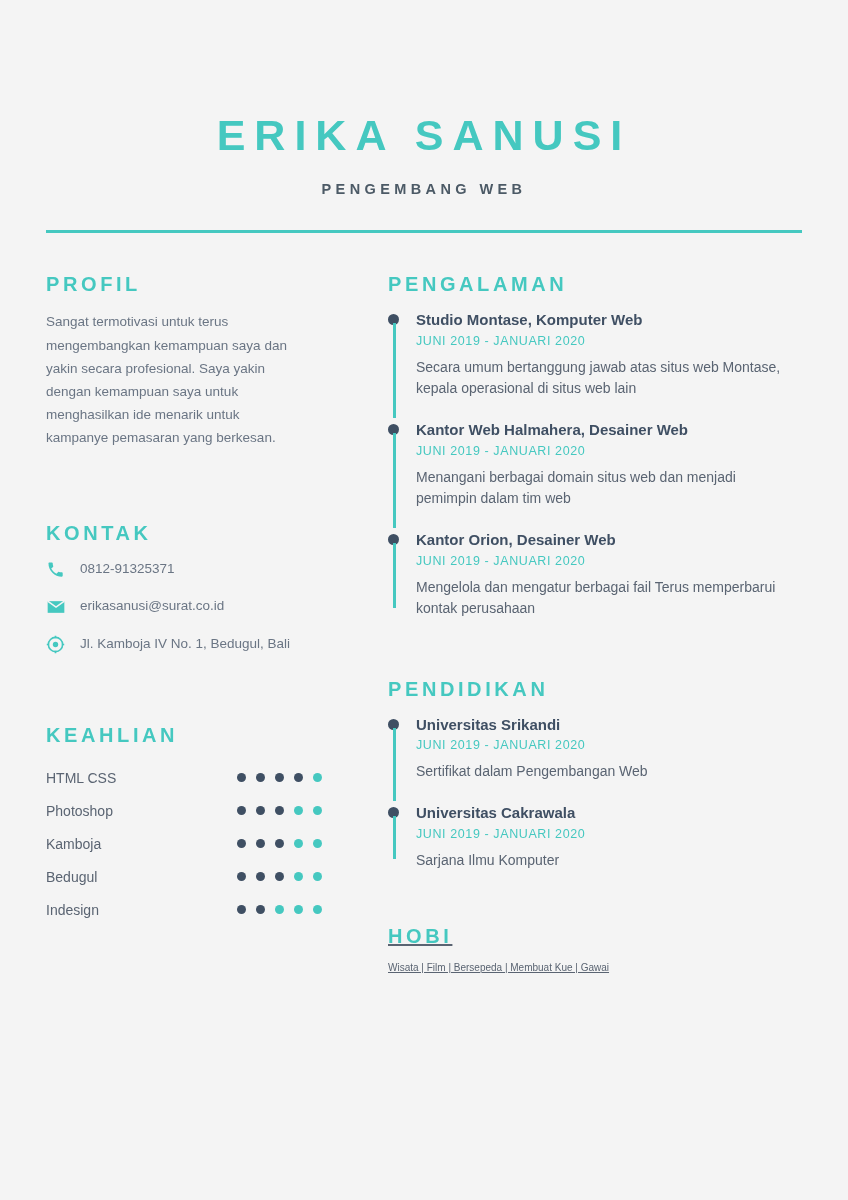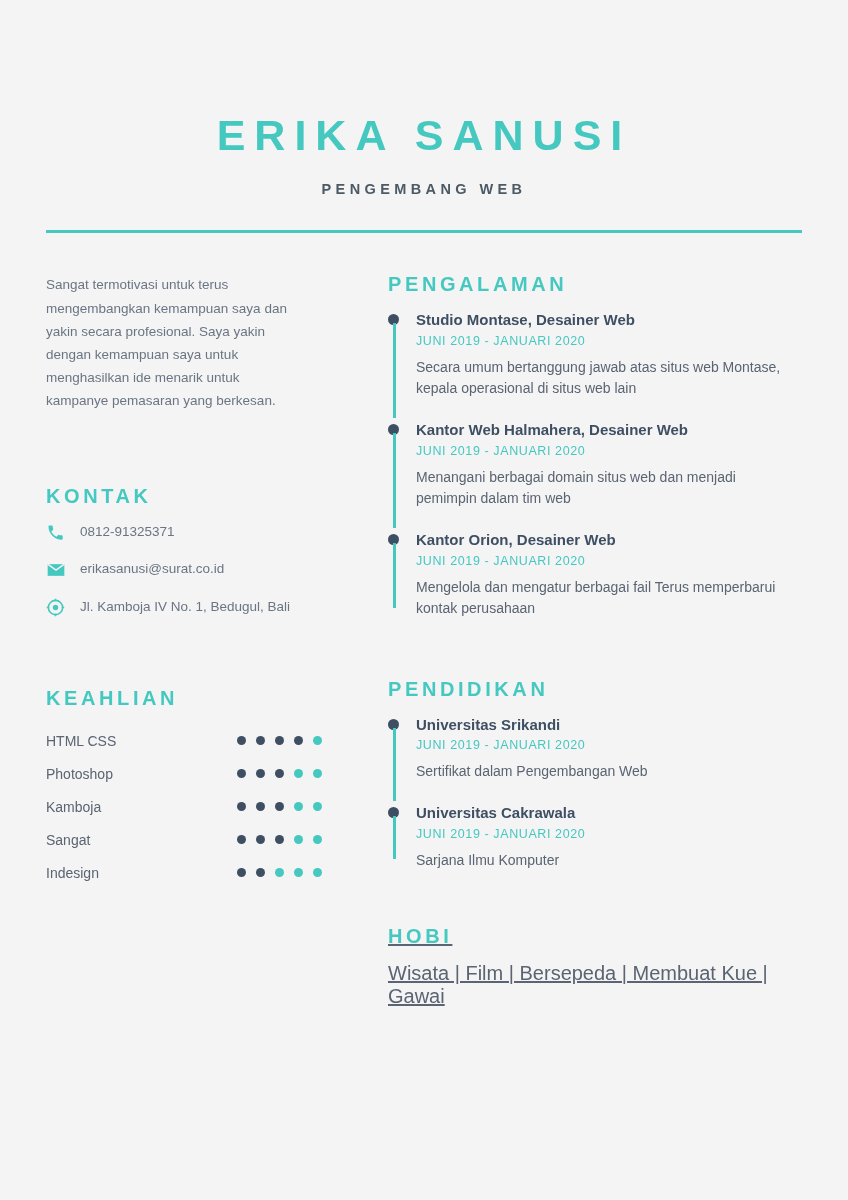--- a/index.html
+++ b/index.html
@@ -189,21 +189,21 @@
   }
   .entry-desc {
     margin-top: 9px;
     font-size: 14px;
     line-height: 1.55;
     color: #5a6472;
     max-width: 380px;
   }
 
   .hobby-text {
-    font-size: 20px;
+    font-size: 10px;
     color: #5a6472;
     margin-top: 4px;
   }
 
   svg { display: block; }
 </style>
 </head>
 <body>
 
 <div class="page">
@@ -212,20 +212,21 @@
     <div class="full-name">ERIKA SANUSI</div>
     <div class="job-title">PENGEMBANG WEB</div>
   </div>
   <div class="rule"></div>
 
   <div class="columns">
 
     <div class="col-left">
 
       <div class="section">
+        <div class="section-title">PROFIL</div>
         <p class="profile-text">Sangat termotivasi untuk terus mengembangkan kemampuan saya dan yakin secara profesional. Saya yakin dengan kemampuan saya untuk menghasilkan ide menarik untuk kampanye pemasaran yang berkesan.</p>
       </div>
 
       <div class="section" style="margin-top:72px;">
         <div class="section-title">KONTAK</div>
         <div class="contact-list">
 
           <div class="contact-row">
             <span class="contact-icon">
               <svg width="19" height="19" viewBox="0 0 24 24" fill="#45c8c0">
@@ -286,21 +287,21 @@
               <div class="skill-name">Kamboja</div>
               <div class="dots">
                 <span class="dot"></span>
                 <span class="dot"></span>
                 <span class="dot"></span>
                 <span class="dot off"></span>
                 <span class="dot off"></span>
               </div>
             </div>
             <div class="skill-row">
-              <div class="skill-name">Sangat</div>
+              <div class="skill-name">Bedugul</div>
               <div class="dots">
                 <span class="dot"></span>
                 <span class="dot"></span>
                 <span class="dot"></span>
                 <span class="dot off"></span>
                 <span class="dot off"></span>
               </div>
             </div>
             <div class="skill-row">
               <div class="skill-name">Indesign</div>
@@ -318,21 +319,21 @@
     </div>
 
     <div class="col-right">
 
       <div class="section">
         <div class="section-title">PENGALAMAN</div>
         <div class="timeline">
             <div class="entry">
               <span class="bullet"></span>
               <span class="line"></span>
-              <div class="entry-title">Studio Montase, Desainer Web</div>
+              <div class="entry-title">Studio Montase, Komputer Web</div>
               <div class="entry-date">JUNI 2019 - JANUARI 2020</div>
               <div class="entry-desc">Secara umum bertanggung jawab atas situs web Montase, kepala operasional di situs web lain</div>
             </div>
             <div class="entry">
               <span class="bullet"></span>
               <span class="line"></span>
               <div class="entry-title">Kantor Web Halmahera, Desainer Web</div>
               <div class="entry-date">JUNI 2019 - JANUARI 2020</div>
               <div class="entry-desc">Menangani berbagai domain situs web dan menjadi pemimpin dalam tim web</div>
             </div>

